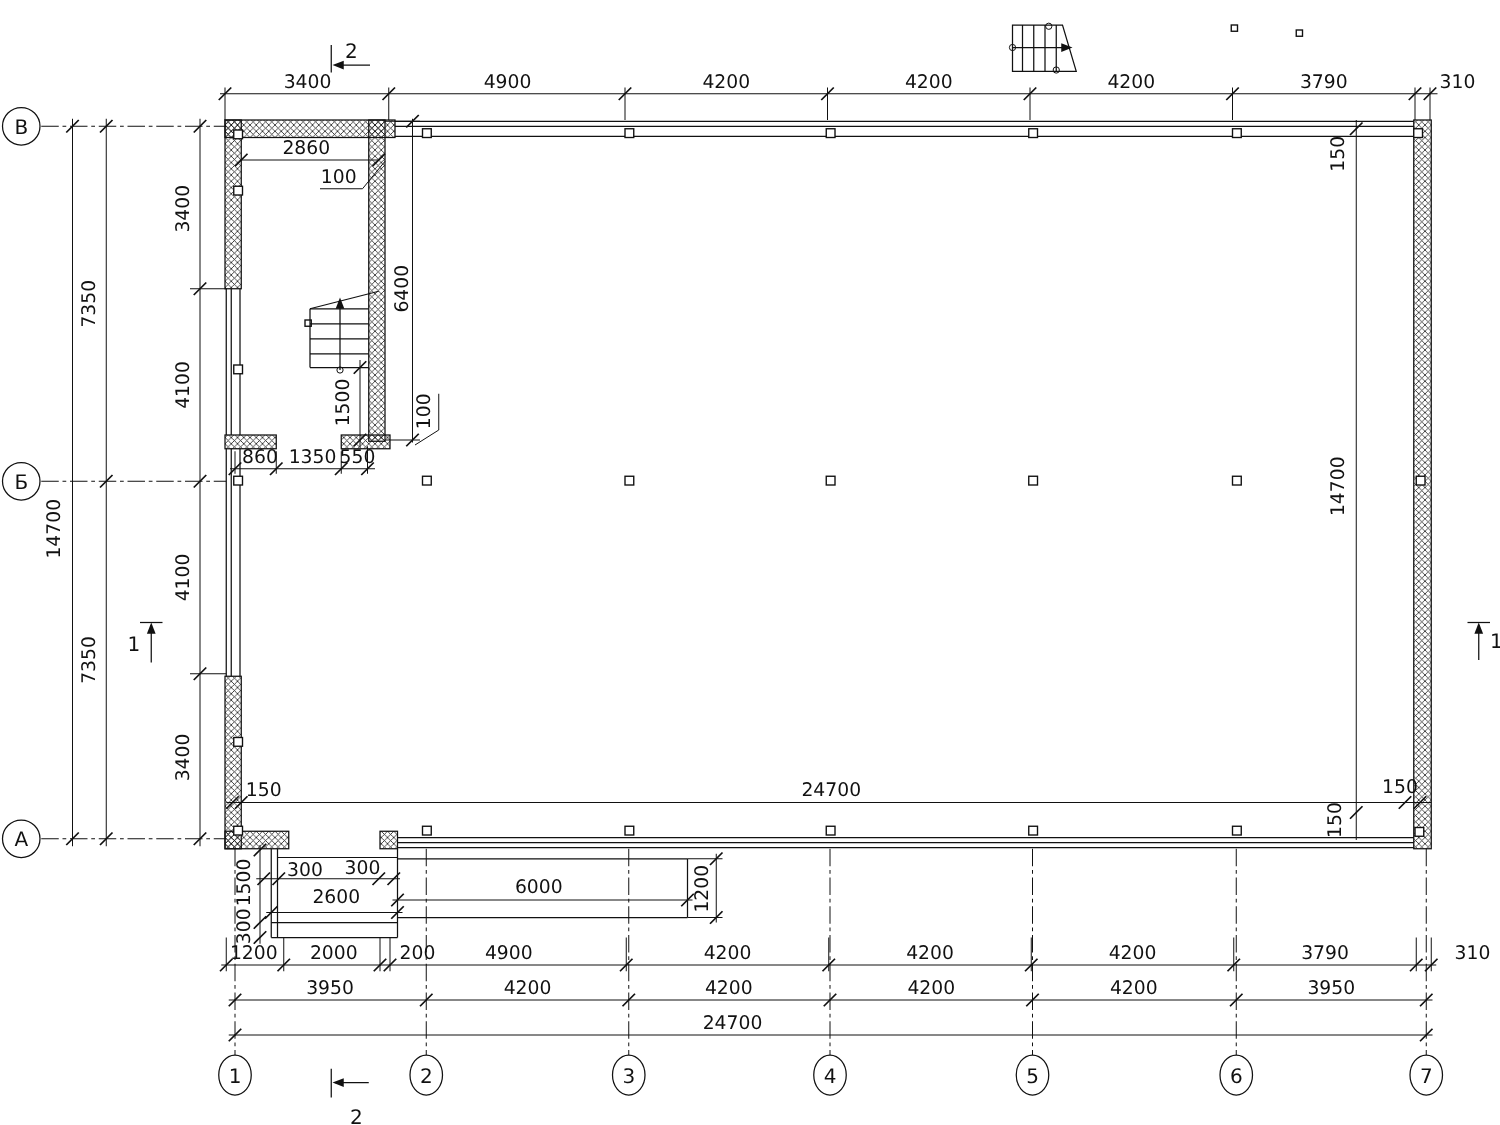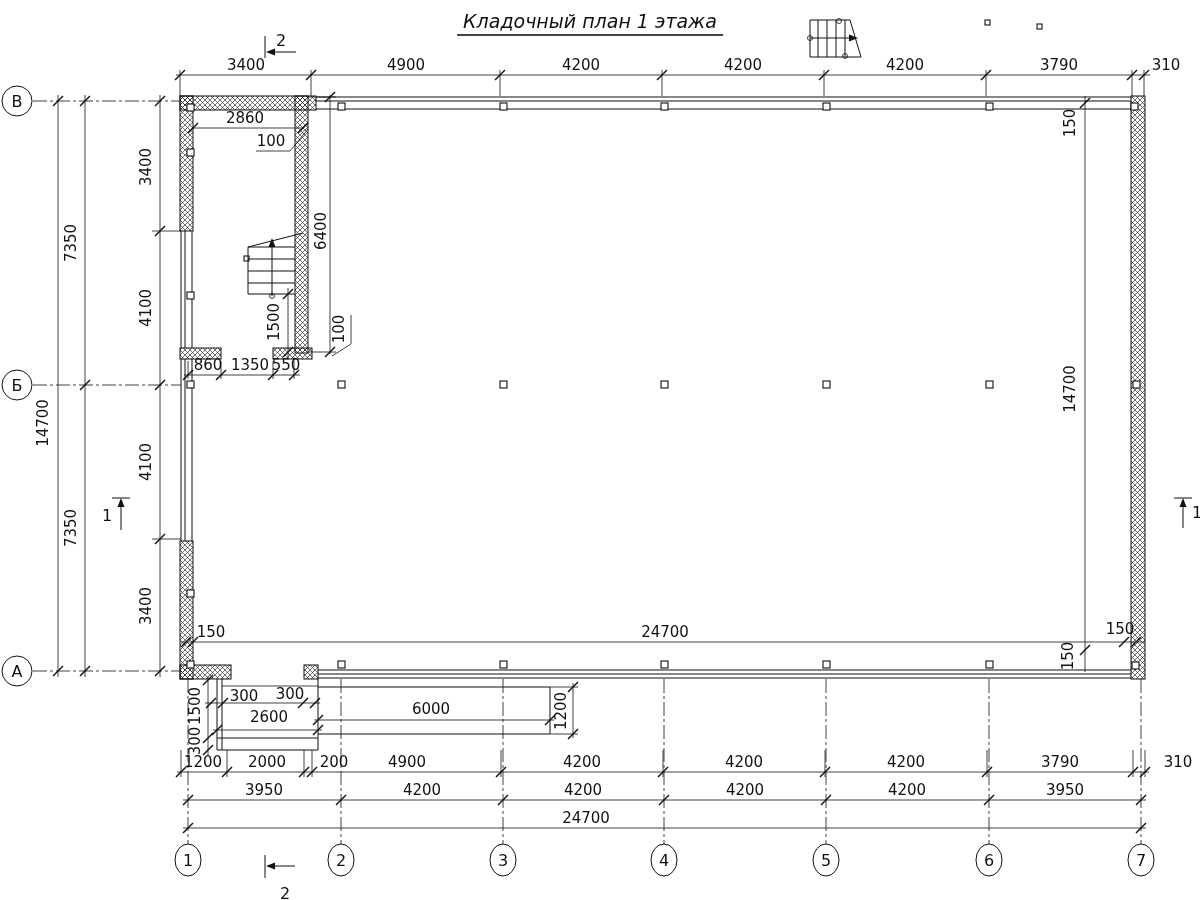--- a/index.html
+++ b/index.html
@@ -17,21 +17,20 @@
   .tick{stroke:#111;stroke-width:1.4;fill:none;}
   .dd{stroke:#111;stroke-width:0.8;fill:none;stroke-dasharray:14 3 3 3;}
   .wall{fill:url(#hatch);stroke:#111;stroke-width:1;}
   .sq{fill:#fff;stroke:#111;stroke-width:1.1;}
   .ah{fill:#111;stroke:none;}
 </style>
 </head>
 <body>
 
 <div id="stage">
-  <div id="title">Кладочный план 1 этажа</div>
   <svg id="plan" width="1200" height="900" viewBox="0 0 1200 900">
     <defs>
       <pattern id="hatch" width="5" height="5" patternUnits="userSpaceOnUse">
         <path d="M0,5 L5,0 M0,0 L5,5" stroke="#111" stroke-width="0.6"></path>
       </pattern>
     </defs>
     <g id="gen">
         <line x1="33" y1="101" x2="181" y2="101" class="dd"></line>
         <line x1="33" y1="385" x2="181" y2="385" class="dd"></line>
         <line x1="33" y1="671" x2="181" y2="671" class="dd"></line>

